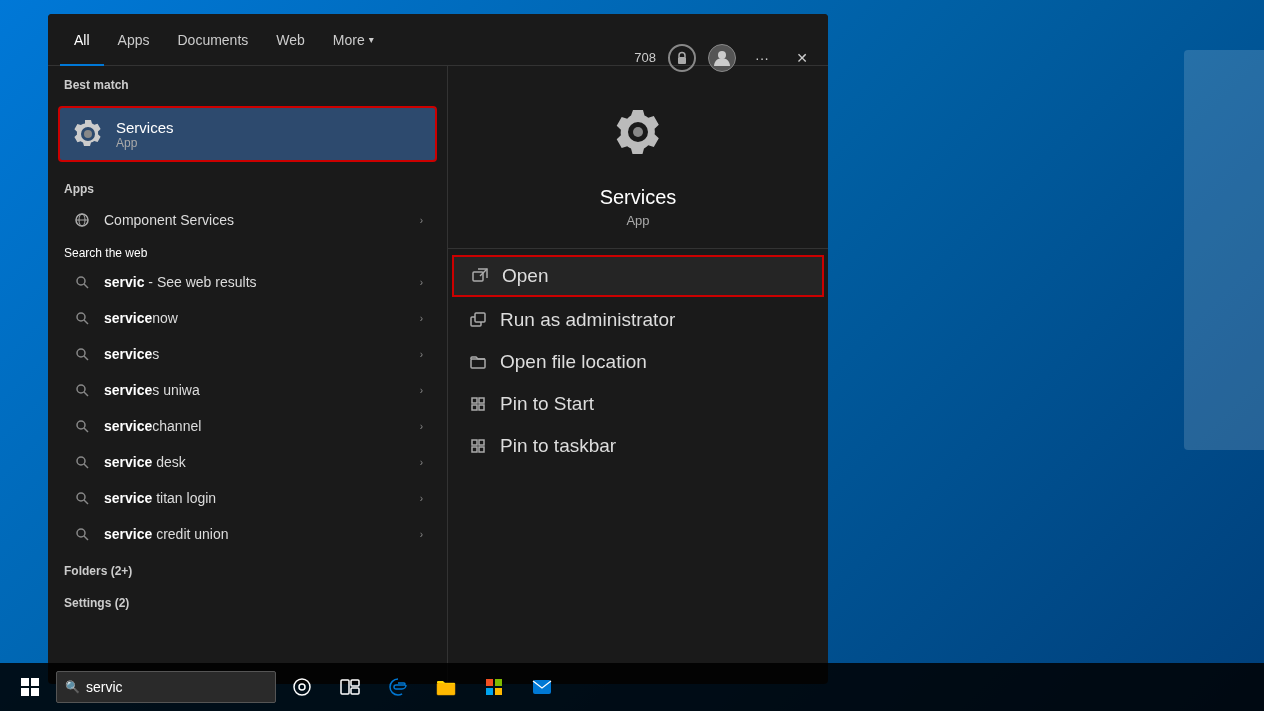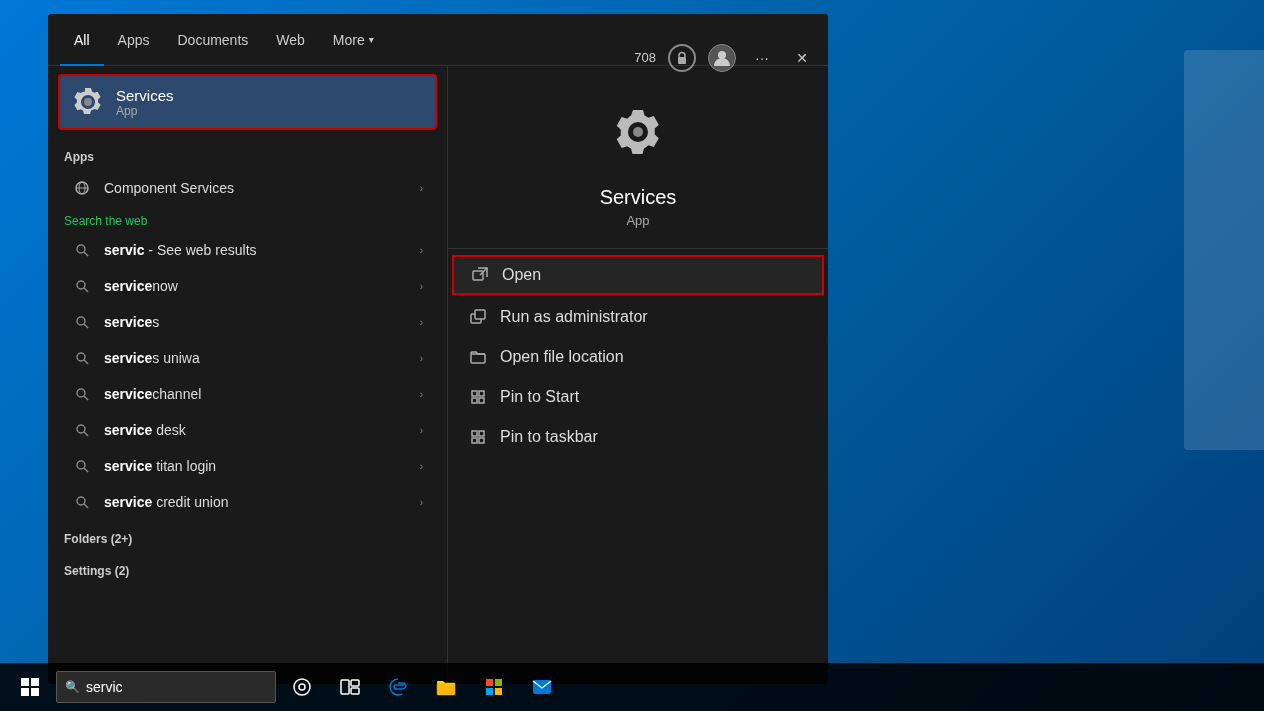--- a/index.html
+++ b/index.html
@@ -222,21 +222,21 @@
       color: #888;
     }
 
     .list-item .item-text b {
       font-weight: 600;
       color: #fff;
     }
 
     .section-sub {
       font-size: 12px;
-      color: #22c55e;
+      color: #ffffff;
       padding: 8px 16px 4px;
     }
 
     
     .right-panel {
       flex: 1;
       display: flex;
       flex-direction: column;
       align-items: flex-start;
       padding: 0;
@@ -274,21 +274,21 @@
       width: 100%;
       padding: 4px 0;
     }
 
     .action-item {
       display: flex;
       align-items: center;
       padding: 10px 20px;
       gap: 12px;
       cursor: pointer;
-      font-size: 16px;
+      font-size: 19px;
       color: #ddd;
       position: relative;
     }
 
     .action-item.highlighted {
       border: 2px solid #cc0000;
       background: rgba(255,255,255,0.05);
       margin: 2px 4px;
       padding: 8px 16px;
     }
@@ -435,20 +435,21 @@
         </div>
         <div class="dots-btn">···</div>
         <div class="close-btn">✕</div>
       </div>
     </div>
 
     <div class="content">
 
       <div class="left-panel">
 
+        <div class="section-label">Best match</div>
 
         <div class="best-match-item">
           <div class="gear-icon-large">
             <svg class="gear-svg" viewBox="0 0 32 32" fill="#ccc">
               <path d="M13 2h6l1 3.5a10 10 0 012.2 1.3l3.4-1 3 5.2-2.6 2.5a10 10 0 010 2.8l2.6 2.5-3 5.2-3.4-1A10 10 0 0119 24.5L18 28h-6l-1-3.5A10 10 0 018.8 23.2l-3.4 1-3-5.2 2.6-2.5a10 10 0 010-2.8L2.4 11.3l3-5.2 3.4 1A10 10 0 0113 5.5zm3 7a7 7 0 100 14 7 7 0 000-14z"></path>
               <circle cx="16" cy="16" r="4" fill="#888"></circle>
             </svg>
           </div>
           <div class="best-match-text">
             <div class="title">Services</div>

